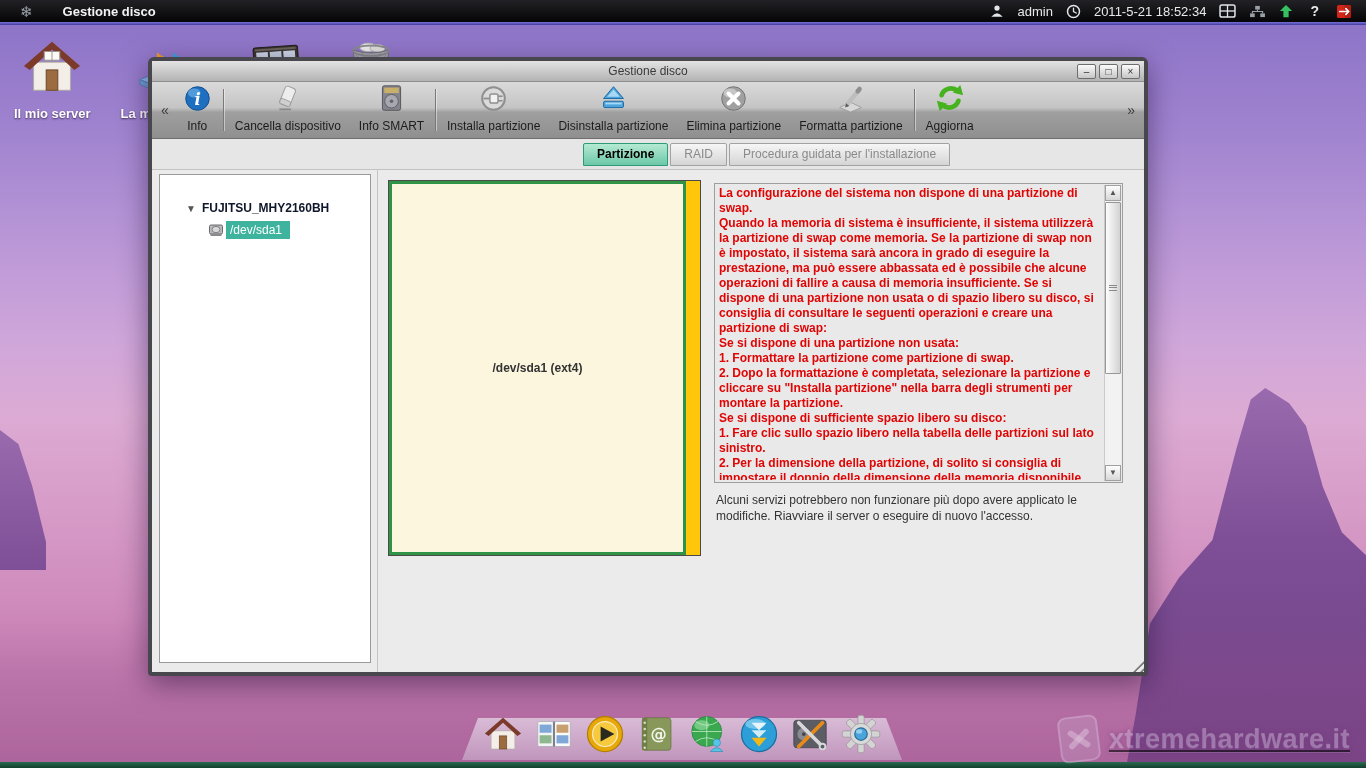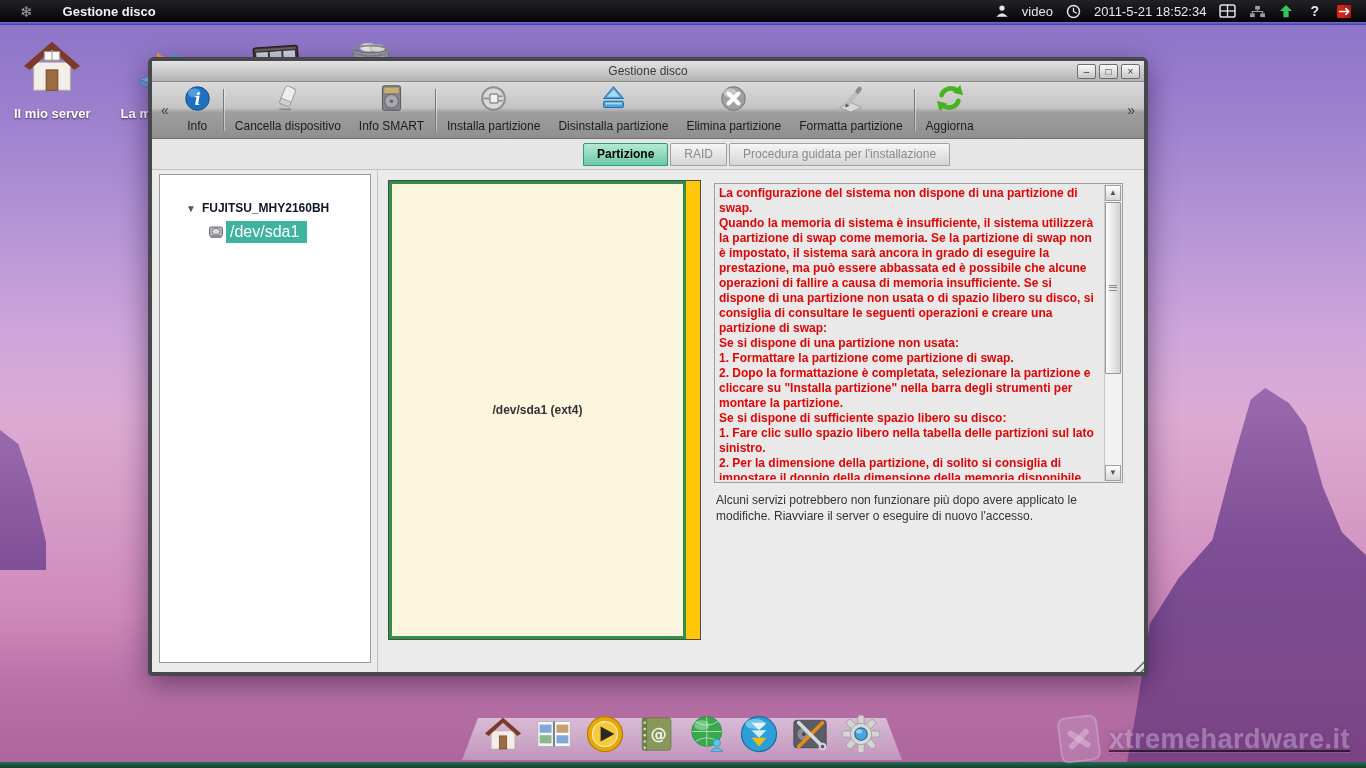--- a/index.html
+++ b/index.html
@@ -64,25 +64,25 @@
   .tab.active { background:linear-gradient(180deg,#b5e9d3,#6cc9a8); border-color:#2f9a78; color:#000; font-weight:bold; }
 
   .content { position:absolute; left:0; top:109px; width:992px; height:502px; }
 
   .tree-panel { position:absolute; left:7px; top:4px; width:212px; height:489px;
     background:#fff; border:1px solid #9a9a9a; }
   .tree-device { display:flex; align-items:center; gap:6px; margin:26px 0 6px 26px; cursor:pointer; }
   .tree-device .tri { font-size:10px; color:#555; }
   .tree-device .dev { font-size:12px; font-weight:bold; color:#0f172a; }
   .tree-part { display:flex; align-items:center; margin-left:48px; cursor:pointer; }
-  .tree-part .plabel { font-size:16px; color:#fff; background:#3eb39e; padding:2px 8px 2px 4px; }
+  .tree-part .plabel { font-size:12px; color:#fff; background:#3eb39e; padding:2px 8px 2px 4px; }
 
   .mid-panel { position:absolute; left:225px; top:0; width:767px; height:502px; border-left:1px solid #c4c4c4; background:#ebebeb; }
 
-  .part-box { position:absolute; left:10px; top:10px; width:313px; height:460px;
+  .part-box { position:absolute; left:10px; top:10px; width:313px; height:376px;
     border:1px solid #4a4a4a; background:#ffc60a; cursor:pointer; }
   .part-main { position:absolute; left:0; top:0; bottom:0; width:297px; background:#fbf6dd;
     border:3px solid #2f9247; display:flex; align-items:center; justify-content:center; }
   .part-main .pname { font-size:12px; font-weight:bold; color:#333; }
 
   .info-panel { position:absolute; left:336px; top:13px; width:409px; height:300px;
     background:#e9e9e9; border:1px solid #9e9e9e; }
   .info-text { position:absolute; left:4px; top:2px; right:21px; bottom:2px; overflow:hidden;
     font-size:12px; font-weight:bold; color:#e00505; line-height:15px; }
   .info-text p { margin:0; }
@@ -134,21 +134,21 @@
   <div class="topbar">
     <span class="sys-logo">❄</span>
     <span class="sys-title">Gestione disco</span>
     <div class="topbar-right">
       <span class="tb-ico">
         <svg width="14" height="14" viewBox="0 0 16 16">
             <circle cx="8" cy="4.6" r="3" fill="#e2e6ea"></circle>
             <path d="M1.5 14.5 Q8 6.5 14.5 14.5 Z" fill="#e2e6ea"></path>
           </svg>
       </span>
-      <span class="sys-user">video</span>
+      <span class="sys-user">admin</span>
       <span class="tb-ico">
         <svg width="15" height="15" viewBox="0 0 16 16">
             <circle cx="8" cy="8" r="6.4" fill="none" stroke="#e2e6ea" stroke-width="1.6"></circle>
             <path d="M8 4.4 V8 L11 9.6" fill="none" stroke="#e2e6ea" stroke-width="1.4" stroke-linecap="round"></path>
           </svg>
       </span>
       <span class="sys-time">2011-5-21 18:52:34</span>
       <span class="tb-ico">
         <svg width="17" height="14" viewBox="0 0 18 15">
             <rect x="1" y="1" width="16" height="13" rx="2" fill="none" stroke="#dfe3e8" stroke-width="1.6"></rect>

